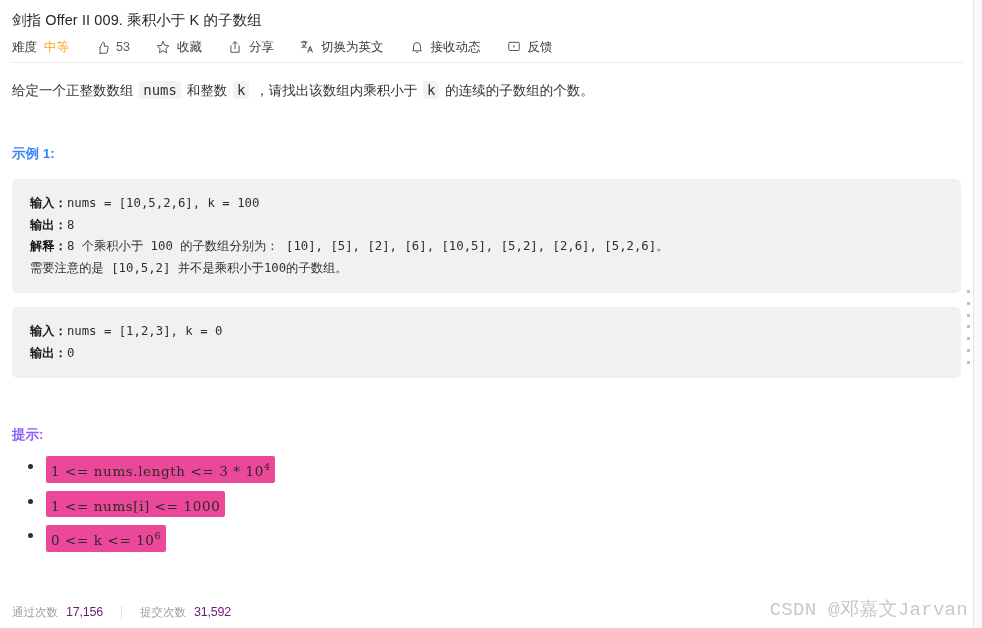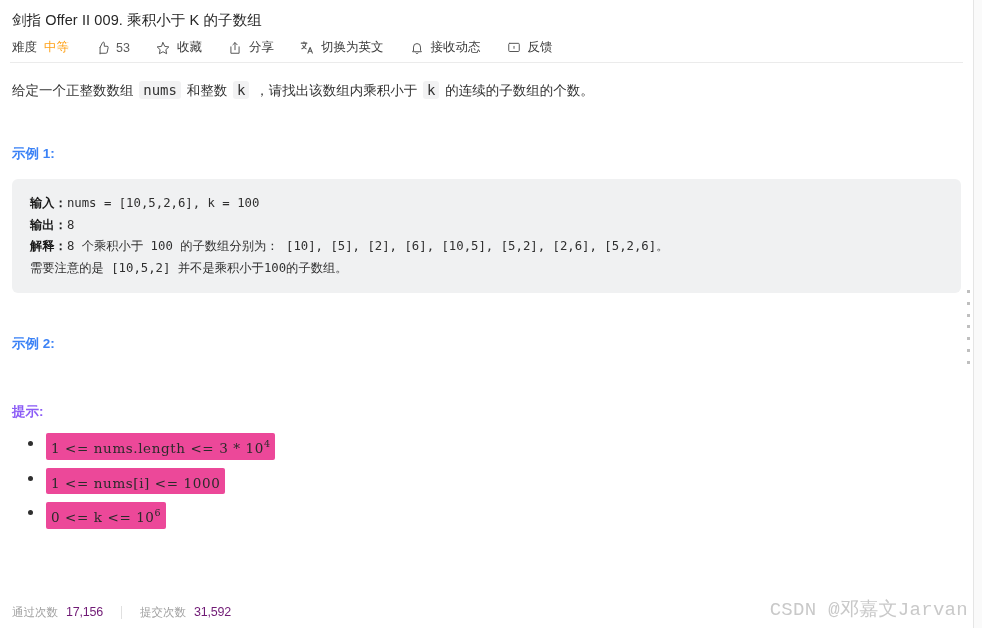--- a/index.html
+++ b/index.html
@@ -72,21 +72,21 @@
   .meta-bar {
     display: flex;
     align-items: center;
     padding: 8px 12px 10px 12px;
     font-size: 12.5px;
     color: #3c3c3c;
     gap: 0;
   }
   .meta-item {
     display: flex;
-    align-items: center;
+    align-items: flex-start;
     margin-right: 26px;
     white-space: nowrap;
     color: #3c3c3c;
     cursor: pointer;
   }
   .meta-item.static { cursor: default; }
   .meta-label { color: #3c3c3c; }
   .difficulty-value {
     color: #ffa116;
     margin-left: 7px;
@@ -324,21 +324,22 @@
     <div class="body">
 
       <p class="desc"><span>给定一个正整数数组 </span><code class="inline">nums</code><span> 和整数 </span><code class="inline">k</code><span> ，请找出该数组内乘积小于 </span><code class="inline">k</code><span> 的连续的子数组的个数。</span></p>
 
       <p class="section-title">示例 1:</p>
       <pre class="example"><b>输入：</b><span>nums = [10,5,2,6], k = 100</span>
 <b>输出：</b><span>8</span>
 <b>解释：</b><span>8 个乘积小于 100 的子数组分别为： [10], [5], [2], [6], [10,5], [5,2], [2,6], [5,2,6]。
 需要注意的是 [10,5,2] 并不是乘积小于100的子数组。</span></pre>
 
-      <p class="section-title">示例 2:</p>
+      <pre class="example"><b>输入：</b><span>nums = [1,2,3], k = 0</span>
+<b>输出：</b><span>0</span></pre>
 
       <p class="hints-title">提示:</p>
       <ul class="hints">
         <li>
           <span class="katex"><span>1 &lt;= nums.length &lt;= 3 * 10</span><sup>4</sup></span>
         </li>
         <li>
           <span class="katex"><span>1 &lt;= nums[i] &lt;= 1000</span><sup></sup></span>
         </li>
         <li>

